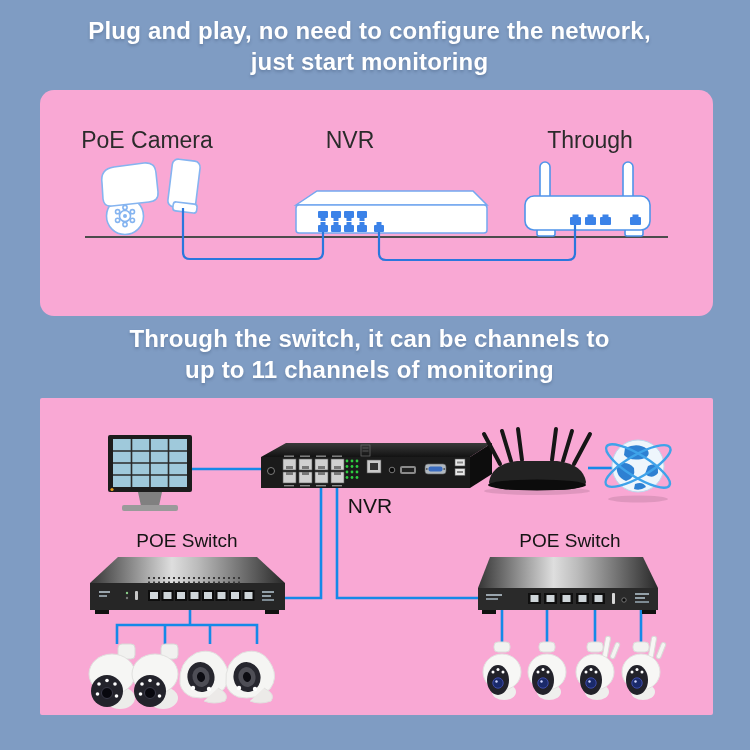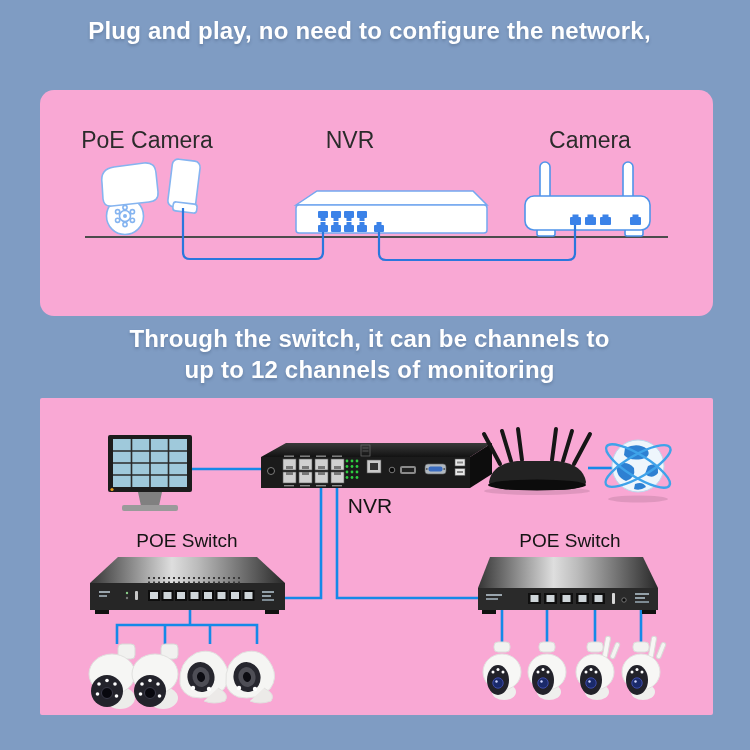--- a/index.html
+++ b/index.html
@@ -22,26 +22,27 @@
   .lbl2-swr{left:450px;top:132px;width:160px;font-size:19px;}
   svg{position:absolute;left:0;top:0;display:block;}
 </style>
 </head>
 <body>
 
 <div class="page">
 
   <div class="heading" id="heading1">
     <div>Plug and play, no need to configure the network,</div>
+    <div>just start monitoring</div>
   </div>
 
   <div class="card" id="card1">
     <div class="lbl1 lbl-cam">PoE Camera</div>
     <div class="lbl1 lbl-nvr">NVR</div>
-    <div class="lbl1 lbl-router">Camera</div>
+    <div class="lbl1 lbl-router">Through</div>
 
     <svg width="673" height="226" viewBox="0 0 673 226">
 
       <line x1="45" y1="147" x2="628" y2="147" stroke="#4c4c4c" stroke-width="2"></line>
 
       <g fill="#ffffff" stroke="#85b4f0" stroke-width="1.6">
         <rect x="130" y="70" width="28" height="48" rx="6" transform="rotate(7 144 94)"></rect>
         <rect x="133" y="113" width="24" height="9" rx="3" transform="rotate(7 145 117)"></rect>
         <circle cx="85" cy="126" r="18.5"></circle>
         <path d="M62,93 Q60,79 74,77 L104,73 Q115,72 116,83 L118,102 Q119,111 109,112 L72,116 Q64,117 63,109 Z"></path>
@@ -100,21 +101,21 @@
         <rect x="560" y="127" width="11" height="8" rx="1"></rect>
           <rect x="562.5" y="124.5" width="6" height="3"></rect>
         <rect x="590" y="127" width="11" height="8" rx="1"></rect>
           <rect x="592.5" y="124.5" width="6" height="3"></rect>
       </g>
     </svg>
   </div>
 
   <div class="heading" id="heading2">
     <div>Through the switch, it can be channels to</div>
-    <div>up to 12 channels of monitoring</div>
+    <div>up to 11 channels of monitoring</div>
   </div>
 
   <div class="card" id="card2">
     <svg width="673" height="317" viewBox="0 0 673 317">
       <defs>
         <linearGradient id="metalTop" x1="0" y1="0" x2="1" y2="0">
           <stop offset="0" stop-color="#353535"></stop>
             <stop offset="0.42" stop-color="#dedede"></stop>
           <stop offset="0.55" stop-color="#bcbcbc"></stop>
             <stop offset="1" stop-color="#282828"></stop>

